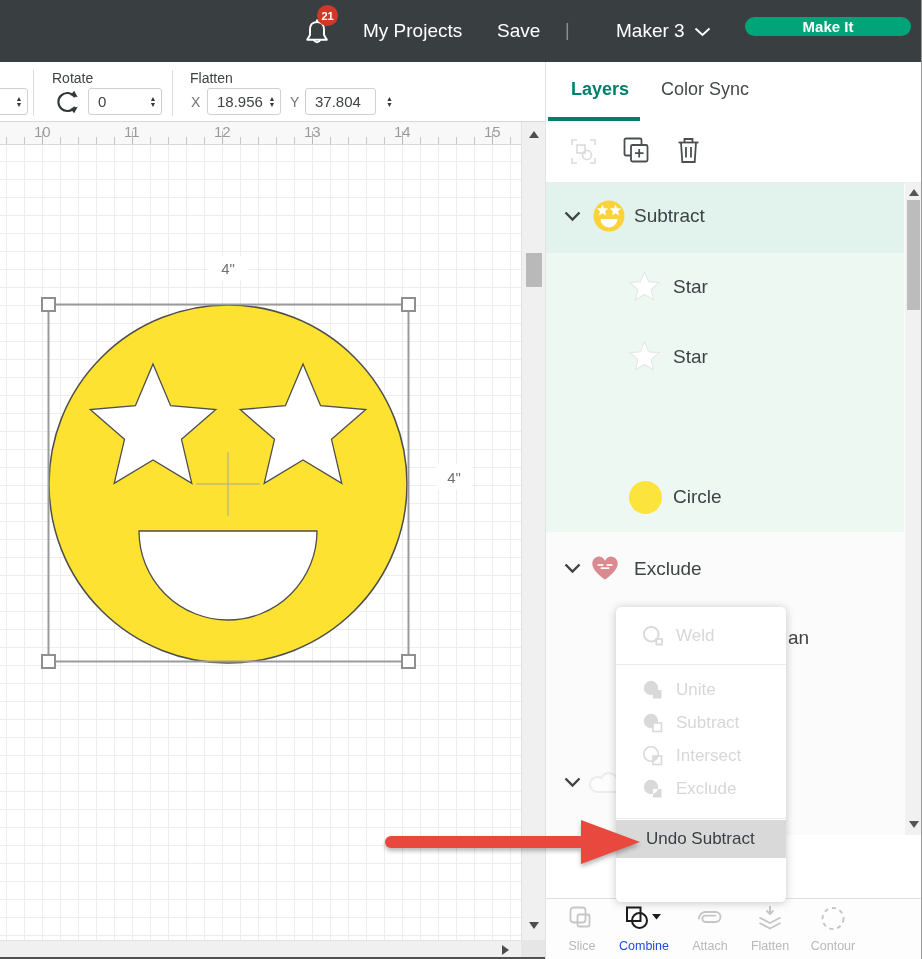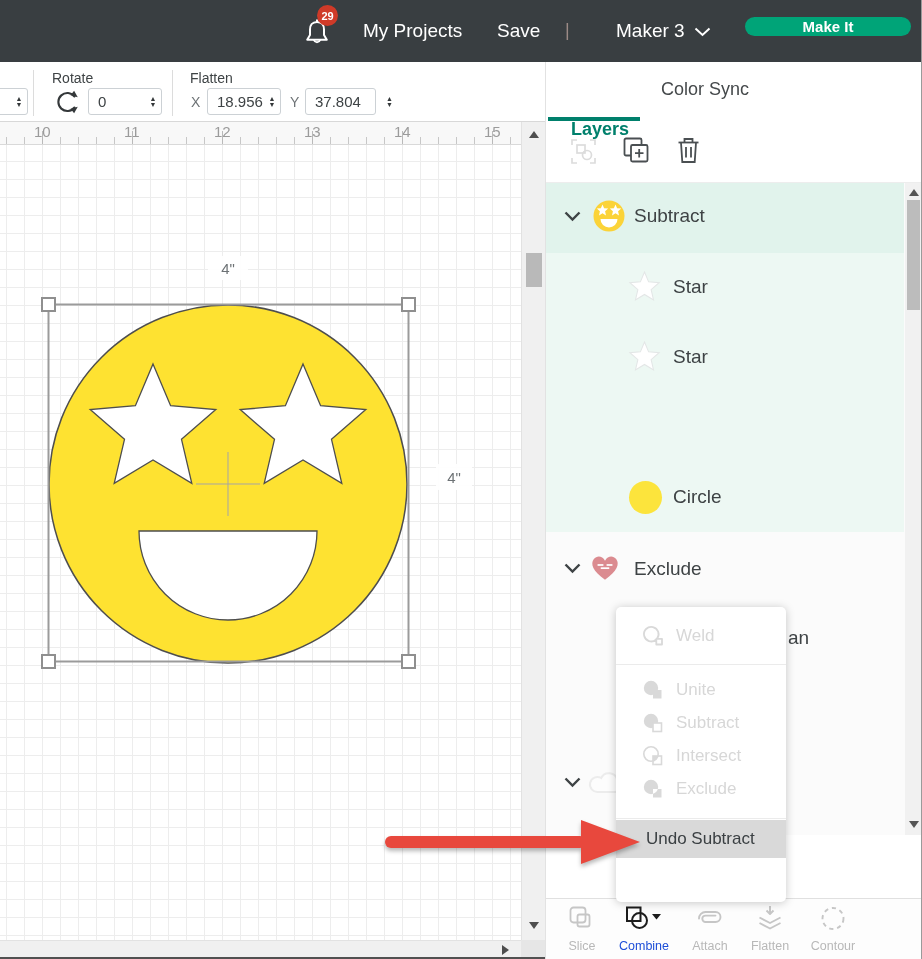--- a/index.html
+++ b/index.html
@@ -67,21 +67,21 @@
   .corner  { position:absolute; left:521px; top:940px; width:24px; height:18px; background:#e6e6e6; }
   .tri { width:0; height:0; position:absolute; }
   .tri-up    { border-left:5px solid transparent; border-right:5px solid transparent; border-bottom:7px solid #4e4e4e; }
   .tri-down  { border-left:5px solid transparent; border-right:5px solid transparent; border-top:7px solid #4e4e4e; }
   .tri-right { border-top:5px solid transparent; border-bottom:5px solid transparent; border-left:7px solid #4e4e4e; }
   .winedge { position:absolute; left:0; top:957px; width:922px; height:2px; background:#515151; }
 
   
   .panel { position:absolute; left:545px; top:62px; width:377px; height:897px; background:#fff; border-left:1px solid #e2e2e2; }
   .tab { position:absolute; top:17px; font-size:18px; cursor:pointer; }
-  .tab.active { color:#00806c; font-weight:bold;margin-top:40px; }
+  .tab.active { color:#00806c; font-weight:bold; }
   .tab.idle { color:#45494b; }
   .tabline { position:absolute; left:2px; top:55px; width:92px; height:4px; background:#00806c; }
   .pico { position:absolute; top:76px; cursor:pointer; }
   .iconrow { position:absolute; left:0; top:60px; width:377px; height:61px; border-bottom:1px solid #ededed; }
 
   .scrollarea { position:absolute; left:0; top:121px; width:377px; height:652px; background:#fbfbfb; overflow:hidden; }
   .grouprow { position:absolute; left:0; width:358px; height:70px; }
   .rowlabel { font-size:19px; color:#3e4345; }
   .pscroll { position:absolute; left:359px; top:0; width:17px; height:652px; background:#f1f1f1; }
   .psthumb { position:absolute; left:2px; top:17px; width:13px; height:110px; background:#bcbcbc; }
@@ -111,21 +111,21 @@
 
 <div class="app">
 
   <div class="hdr">
     <div class="abs" style="left:303px;top:17px;width:32px;height:34px;cursor:pointer;">
       <svg width="28" height="32" viewBox="0 0 24 27">
         <path d="M12 4 C7.8 4 6 7.2 6 10.4 L6 15.2 L3.6 19.2 L20.4 19.2 L18 15.2 L18 10.4 C18 7.2 16.2 4 12 4 Z" fill="none" stroke="#fff" stroke-width="1.7" stroke-linejoin="round"></path>
         <path d="M9.3 19.5 a2.9 2.9 0 0 0 5.4 0" fill="none" stroke="#fff" stroke-width="1.7"></path>
         <path d="M12 2 v2" stroke="#fff" stroke-width="1.7"></path>
       </svg>
-      <span class="badge">29</span>
+      <span class="badge">21</span>
     </div>
     <span class="hlink" style="left:363px">My Projects</span>
     <span class="hlink" style="left:497px">Save</span>
     <span class="hsep" style="left:565px">|</span>
     <span class="hlink" style="left:616px">Maker 3</span>
     <svg class="abs" style="left:694px;top:27px" width="17" height="10" viewBox="0 0 17 10">
       <polyline points="1.5,1.5 8.5,8 15.5,1.5" fill="none" stroke="#fff" stroke-width="2"></polyline>
     </svg>
     <button class="makeit">Make It</button>
   </div>

